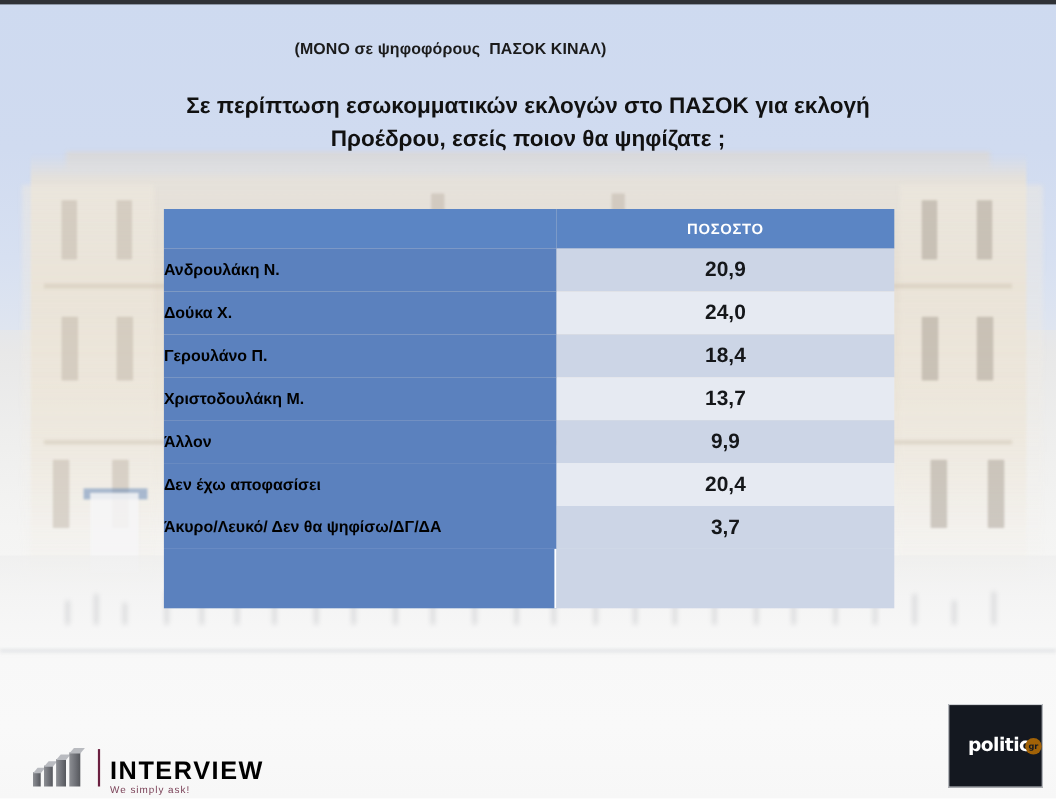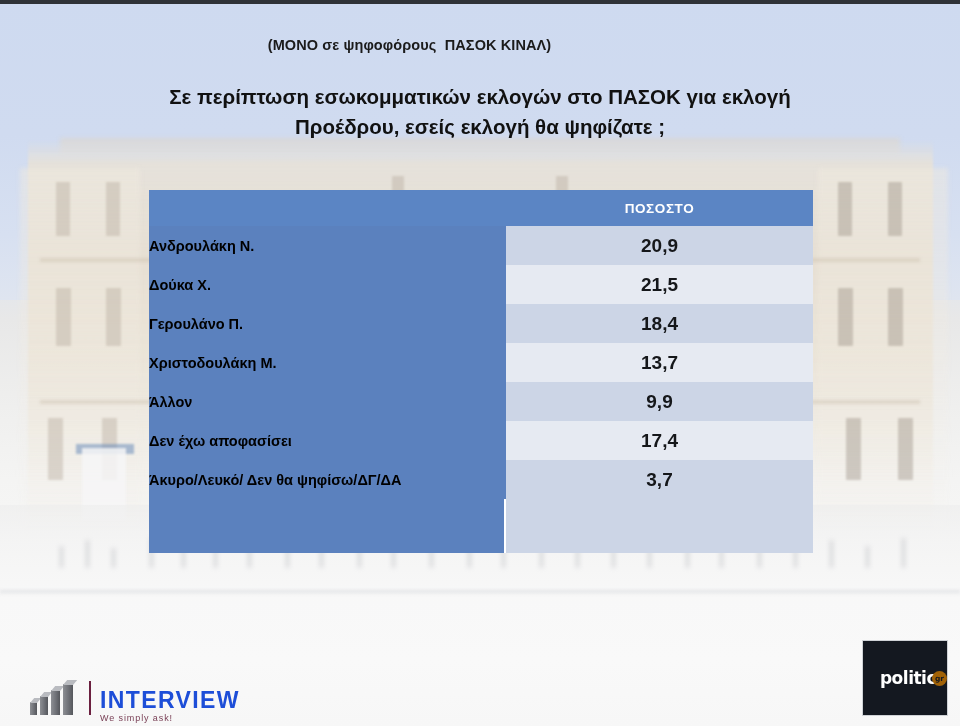--- a/index.html
+++ b/index.html
@@ -268,21 +268,21 @@
   }
   .iv-text {
     display: flex;
     flex-direction: column;
     justify-content: center;
   }
   .iv-name {
     font-size: 23px;
     font-weight: bold;
     letter-spacing: 1.4px;
-    color: #1d4ed8;
+    color: #000000;
     line-height: 24px;
     margin-top: 14px;
   }
   .iv-tag {
     font-size: 9px;
     font-weight: normal;
     letter-spacing: 0.9px;
     color: #7a4157;
     margin-top: 1px;
   }
@@ -389,58 +389,58 @@
     </div>
     <div class="rail"></div>
   </div>
 
   <div class="topbar"></div>
 
   <div class="subtitle">(ΜΟΝΟ σε ψηφοφόρους  ΠΑΣΟΚ ΚΙΝΑΛ)</div>
 
   <div class="title">
     <span class="l1">Σε περίπτωση εσωκομματικών εκλογών στο ΠΑΣΟΚ για εκλογή</span>
-    <span class="l2">Προέδρου, εσείς εκλογή θα ψηφίζατε ;</span>
+    <span class="l2">Προέδρου, εσείς ποιον θα ψηφίζατε ;</span>
   </div>
 
   <table class="poll-table">
     <colgroup>
       <col class="c-label">
       <col class="c-value">
     </colgroup>
     <thead>
       <tr>
         <th class="th-label"></th>
         <th class="th-value">ΠΟΣΟΣΤΟ</th>
       </tr>
     </thead>
     <tbody>
       <tr>
         <td class="td-label">Ανδρουλάκη Ν.</td>
         <td class="td-value shade-a">20,9</td>
       </tr>
       <tr>
         <td class="td-label">Δούκα Χ.</td>
-        <td class="td-value shade-b">21,5</td>
+        <td class="td-value shade-b">24,0</td>
       </tr>
       <tr>
         <td class="td-label">Γερουλάνο Π.</td>
         <td class="td-value shade-a">18,4</td>
       </tr>
       <tr>
         <td class="td-label">Χριστοδουλάκη Μ.</td>
         <td class="td-value shade-b">13,7</td>
       </tr>
       <tr>
         <td class="td-label">Άλλον</td>
         <td class="td-value shade-a">9,9</td>
       </tr>
       <tr>
         <td class="td-label">Δεν έχω αποφασίσει</td>
-        <td class="td-value shade-b">17,4</td>
+        <td class="td-value shade-b">20,4</td>
       </tr>
       <tr>
         <td class="td-label last">Άκυρο/Λευκό/ Δεν θα ψηφίσω/ΔΓ/ΔΑ</td>
         <td class="td-value shade-a last">3,7</td>
       </tr>
       <tr class="tail-row">
         <td class="tail-label"></td>
         <td class="tail-value"></td>
       </tr>
     </tbody>

